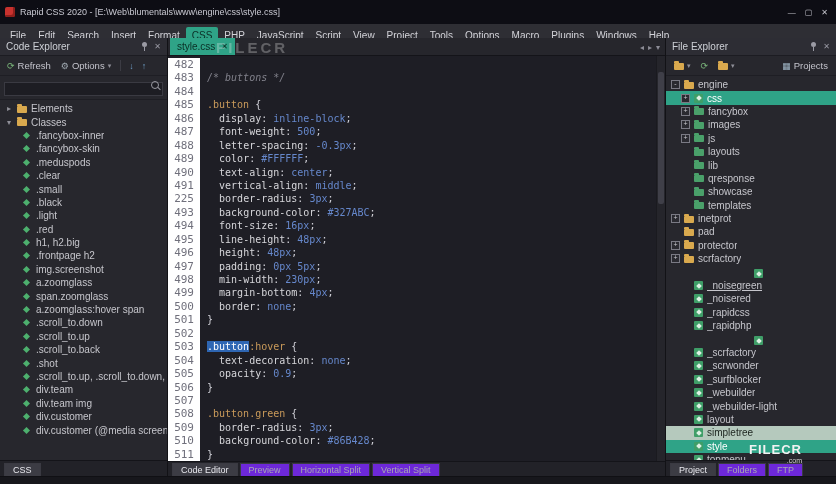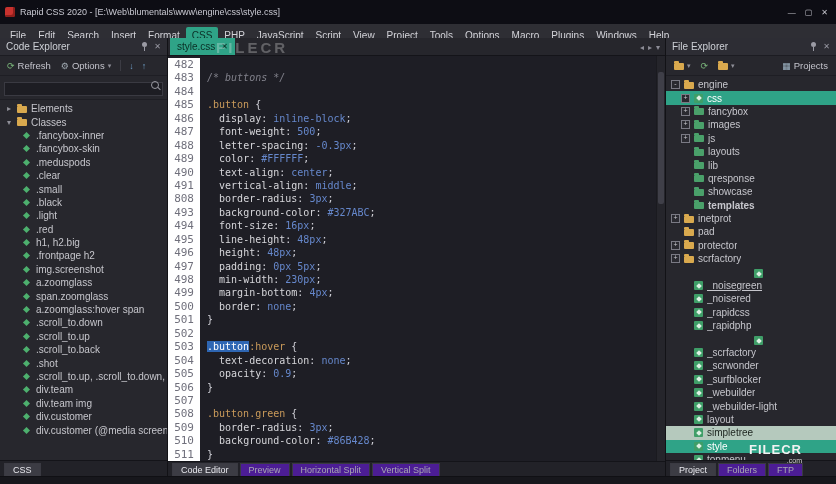--- a/index.html
+++ b/index.html
@@ -57,21 +57,21 @@
   .trow .exp{width:8px;flex:none;color:#8f8f98;font-size:8px;text-align:center;}
   .tlabel{overflow:hidden;text-overflow:clip;}
   .folder-ico{width:10px;height:7px;background:#d9a94e;border-radius:1px;position:relative;flex:none;margin-top:1px;}
   .folder-ico::before{content:"";position:absolute;top:-2px;left:0;width:5px;height:2px;background:inherit;border-radius:1px 1px 0 0;}
   .folder-ico.green{background:#4aa06a;}
   .diamond{width:5px;height:5px;background:#4db06e;transform:rotate(45deg);flex:none;margin:0 3px 0 2px;}
   .class-row{padding-left:22px;}
 
   
   .dock-tabs{height:16px;flex:none;background:#222228;display:flex;align-items:flex-end;padding:0 4px;border-top:1px solid #141419;gap:2px;}
-  .dock-tab{font-size:9px;color:#a8a8b2;padding:1px 8px 2px;border:1px solid #3a3a42;border-bottom:none;background:#4c1d95;white-space:nowrap;}
+  .dock-tab{font-size:9px;color:#a8a8b2;padding:1px 8px 2px;border:1px solid #3a3a42;border-bottom:none;background:#6d28d9;white-space:nowrap;}
   .dock-tab.active{background:#3c3c44;color:#e8e8ee;}
   .center-tabs{height:15px;}
 
   
   .tabbar{height:17px;flex:none;background:#26262c;display:flex;align-items:flex-end;border-bottom:1px solid #141419;}
   .tab.active{background:#2fa387;color:#0a2e25;font-size:10px;padding:2px 7px;display:flex;gap:6px;align-items:center;height:13px;margin-left:2px;}
   .tab-close{font-size:8px;}
   .tabbar-controls{margin-left:auto;color:#8c8c96;font-size:8px;display:flex;gap:4px;padding:0 5px 3px;align-items:center;}
 
   .editor{flex:1;display:flex;position:relative;overflow:hidden;font-family:"DejaVu Sans Mono",monospace;}
@@ -330,21 +330,21 @@
             </div>
             <div class="code-line">
               <span class="gutter">490</span>
               <span class="code"><span class="tok-p">  </span><span class="tok-n">text-align</span><span class="tok-p">: </span><span class="tok-v">center</span><span class="tok-p">;</span></span>
             </div>
             <div class="code-line">
               <span class="gutter">491</span>
               <span class="code"><span class="tok-p">  </span><span class="tok-n">vertical-align</span><span class="tok-p">: </span><span class="tok-v">middle</span><span class="tok-p">;</span></span>
             </div>
             <div class="code-line">
-              <span class="gutter">808</span>
+              <span class="gutter">225</span>
               <span class="code"><span class="tok-p">  </span><span class="tok-n">border-radius</span><span class="tok-p">: </span><span class="tok-v">3px</span><span class="tok-p">;</span></span>
             </div>
             <div class="code-line">
               <span class="gutter">493</span>
               <span class="code"><span class="tok-p">  </span><span class="tok-n">background-color</span><span class="tok-p">: </span><span class="tok-v">#327ABC</span><span class="tok-p">;</span></span>
             </div>
             <div class="code-line">
               <span class="gutter">494</span>
               <span class="code"><span class="tok-p">  </span><span class="tok-n">font-size</span><span class="tok-p">: </span><span class="tok-v">16px</span><span class="tok-p">;</span></span>
             </div>
@@ -493,21 +493,21 @@
           <div class="trow" style="padding-left: 15px;">
             <span class="expspace"></span>
             <span class="folder-ico green"></span>
             <span class="tlabel">qresponse</span>
           </div>
           <div class="trow" style="padding-left: 15px;">
             <span class="expspace"></span>
             <span class="folder-ico green"></span>
             <span class="tlabel">showcase</span>
           </div>
-          <div class="trow" style="padding-left: 15px; font-weight: bold;">
+          <div class="trow" style="padding-left: 15px;">
             <span class="expspace"></span>
             <span class="folder-ico green"></span>
             <span class="tlabel">templates</span>
           </div>
           <div class="trow" style="padding-left: 5px;">
             <span class="expbox">+</span>
             <span class="folder-ico"></span>
             <span class="tlabel">inetprot</span>
           </div>
           <div class="trow" style="padding-left: 5px;">

